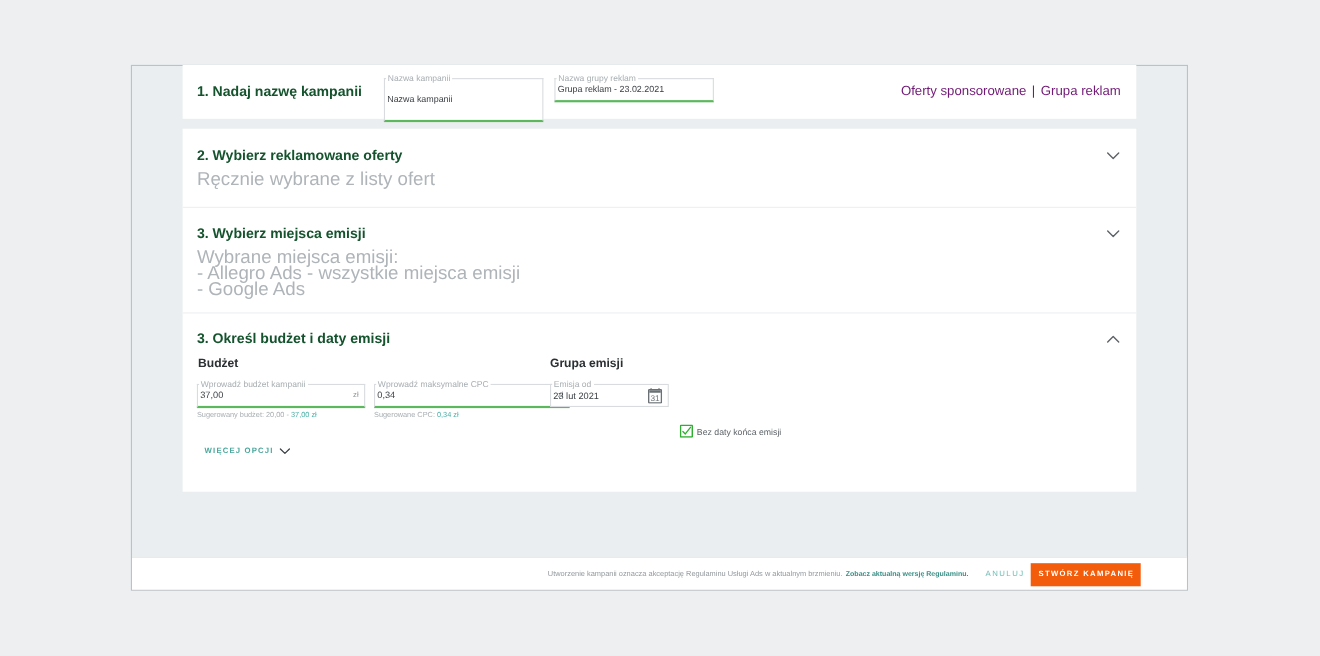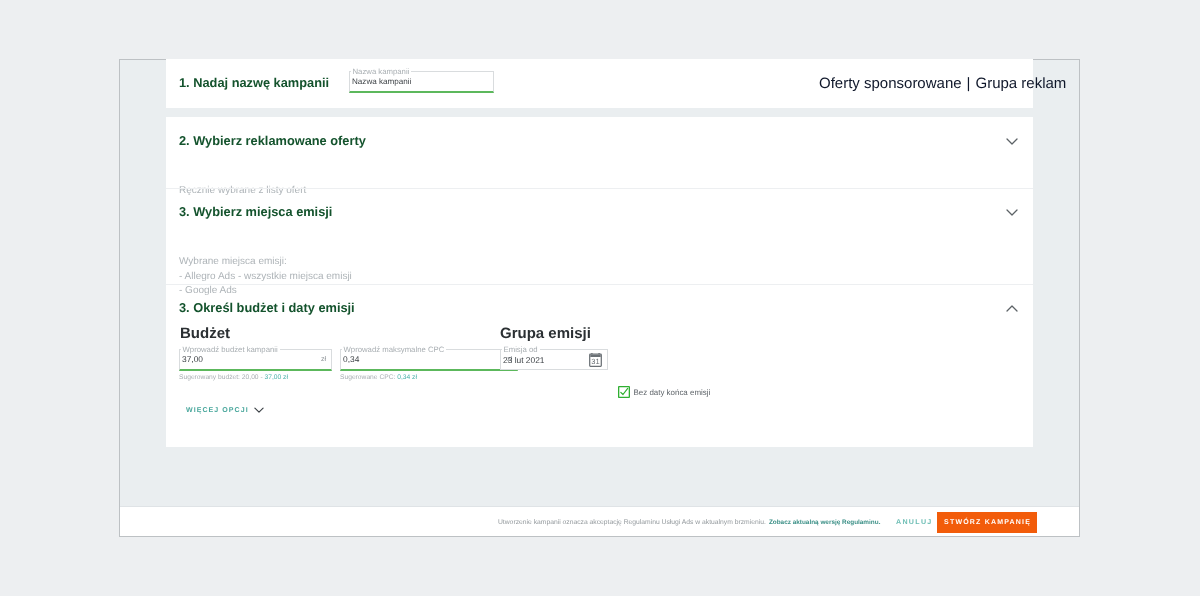--- a/index.html
+++ b/index.html
@@ -18,21 +18,21 @@
   #content{position:absolute;left:0;top:-1px;right:0;bottom:0;overflow:hidden;}
 
   .card{position:absolute;left:46px;width:867px;background:#ffffff;box-sizing:border-box;}
   #card1{top:0px;height:49px;}
   #card2{top:58px;height:330px;}
 
   .sec-title{
     font-size:12.8px;font-weight:bold;color:#14532d;position:absolute;white-space:nowrap;
   }
   .sec-sub{
-    font-size:10px;color:#aeb4b8;position:absolute;line-height:14.6px;white-space:pre;margin-top:28px;
+    font-size:17px;color:#aeb4b8;position:absolute;line-height:14.6px;white-space:pre;
   }
   .divider{position:absolute;left:0;width:867px;height:1px;background:#edeff1;}
 
   .chev{position:absolute;}
   .chev svg{display:block;}
 
   
   .field{position:absolute;box-sizing:border-box;}
   .field .box{
     position:absolute;left:0;top:0;right:0;bottom:0;
@@ -52,68 +52,73 @@
     font-size:7px;color:#8e9498;z-index:1;
   }
   .field.big .val{font-size:8.4px;}
   .field.plain .box{border-bottom:1px solid #d9dcde;}
   .field.plain .val{bottom:0;}
   .field.plain .suffix{bottom:0;}
 
   .hint{position:absolute;font-size:6.7px;color:#a8aeb2;white-space:nowrap;}
   .hint b{font-weight:normal;color:#49b1a8;}
 
-  .orange-links{position:absolute;font-size:15px;color:#0f172a;white-space:nowrap;}
-
-  .grouplabel{position:absolute;font-size:15px;font-weight:bold;color:#2b3033;white-space:nowrap;}
+  .orange-links{position:absolute;font-size:12px;color:#701a75;white-space:nowrap;}
+
+  .grouplabel{position:absolute;font-size:11px;font-weight:bold;color:#2b3033;white-space:nowrap;}
 
   .cbrow{position:absolute;display:flex;align-items:center;}
   .cbrow .cbtxt{font-size:7.95px;color:#5d6368;margin-left:4px;white-space:nowrap;position:relative;top:-2px;}
 
   .moreopt{position:absolute;display:flex;align-items:center;cursor:pointer;}
   .moreopt .mtxt{font-size:7.05px;letter-spacing:1.05px;color:#49a79c;font-weight:bold;}
   .moreopt .mchev{margin-left:4px;display:block;}
 
   
   #footer{
     position:absolute;left:0;bottom:0;width:959px;height:30px;background:#fff;
     border-top:1px solid #dfe3e6;box-sizing:border-box;
   }
   #footer .ftxt{
     position:absolute;left:378px;top:1px;height:29px;display:flex;align-items:baseline;
     font-size:6.75px;color:#93999d;white-space:nowrap;line-height:29px;
   }
   #footer .ftxt a{color:#3a8f86;text-decoration:none;font-weight:bold;font-size:6.4px;padding-left:3px;}
   #btn-cancel{
     position:absolute;left:776px;top:0;height:29px;display:flex;align-items:center;
-    font-size:7.1px;letter-spacing:1.3px;color:#6cbdb4;font-weight:bold;cursor:pointer;
+    font-size:7.1px;letter-spacing:1.3px;color:#6cbdb4;font-weight:normal;cursor:pointer;
   }
   #btn-create{
     position:absolute;left:817px;top:5px;width:100px;height:21px;background:#f25c0a;
     display:flex;align-items:center;justify-content:center;
     font-size:7px;letter-spacing:1.2px;color:#fff;font-weight:bold;cursor:pointer;
     padding-left:1.2px;box-sizing:border-box;
   }
 </style>
 </head>
 <body>
 
 <div id="page">
   <div id="window">
     <div id="content">
 
       <div class="card" id="card1">
         <div class="sec-title" style="left:13px;top:15.5px;">1. Nadaj nazwę kampanii</div>
 
-        <div class="field" style="left:183px;top:12px;width:145px;height:22px;">
+        <div class="field" style="left:183px;top:12px;width:145px;height:40px;">
           <div class="box"></div>
           <div class="notch">Nazwa kampanii</div>
           <div class="val">Nazwa kampanii</div>
         </div>
 
+        <div class="field" style="left:338px;top:12px;width:145px;height:22px;">
+          <div class="box"></div>
+          <div class="notch">Nazwa grupy reklam</div>
+          <div class="val">Grupa reklam - 23.02.2021</div>
+        </div>
 
         <div class="orange-links" style="left:653px;top:15.5px;">
           <span>Oferty sponsorowane</span><span style="padding:0 5px;">|</span><span>Grupa reklam</span>
         </div>
       </div>
 
       <div class="card" id="card2">
 
         <div>
           <div class="sec-title" style="left:13px;top:16px;">2. Wybierz reklamowane oferty</div>

